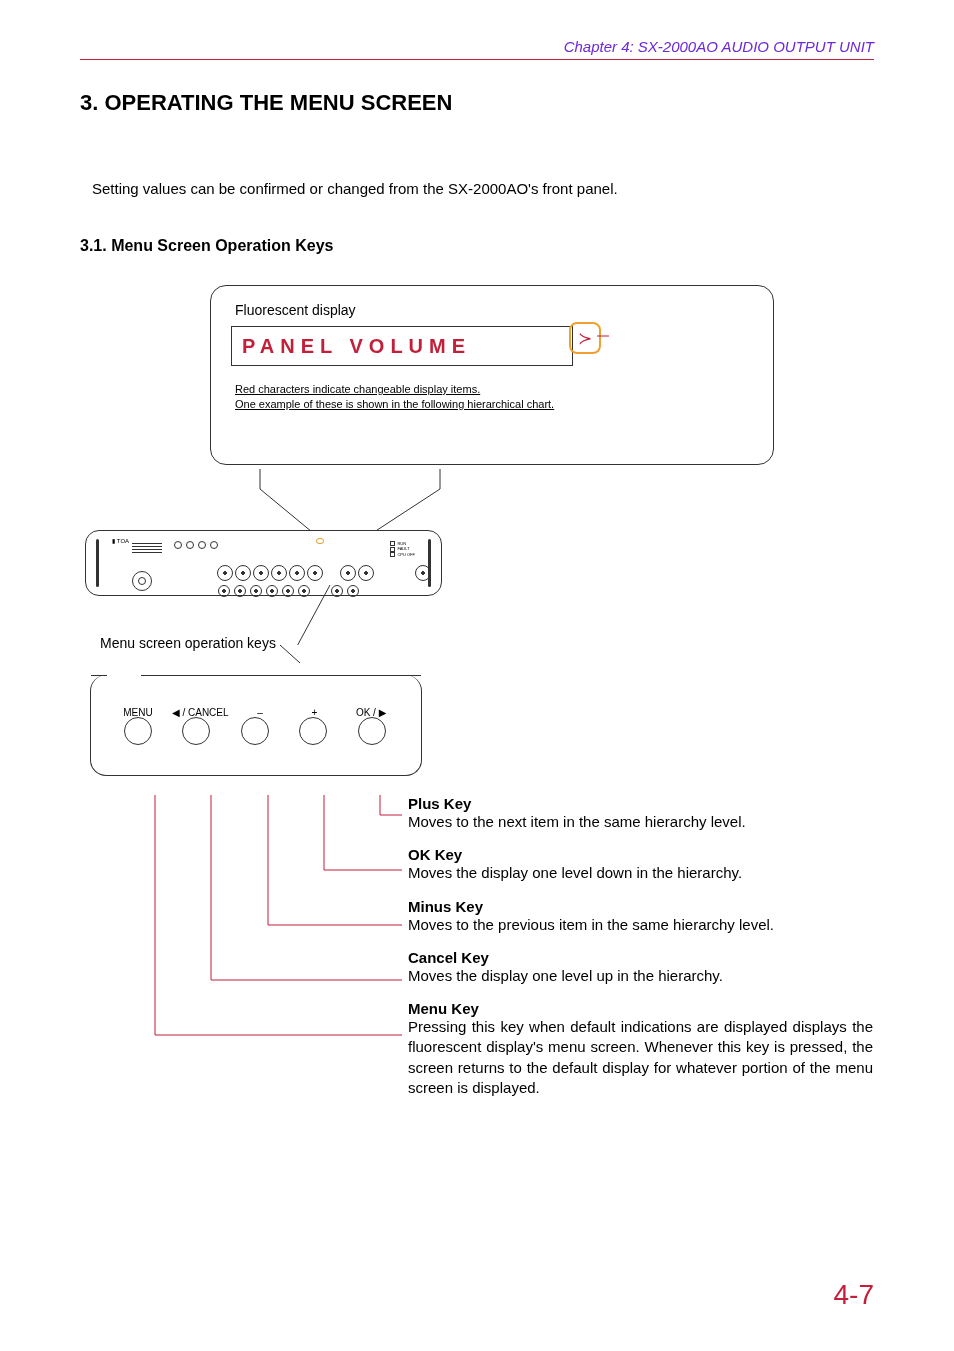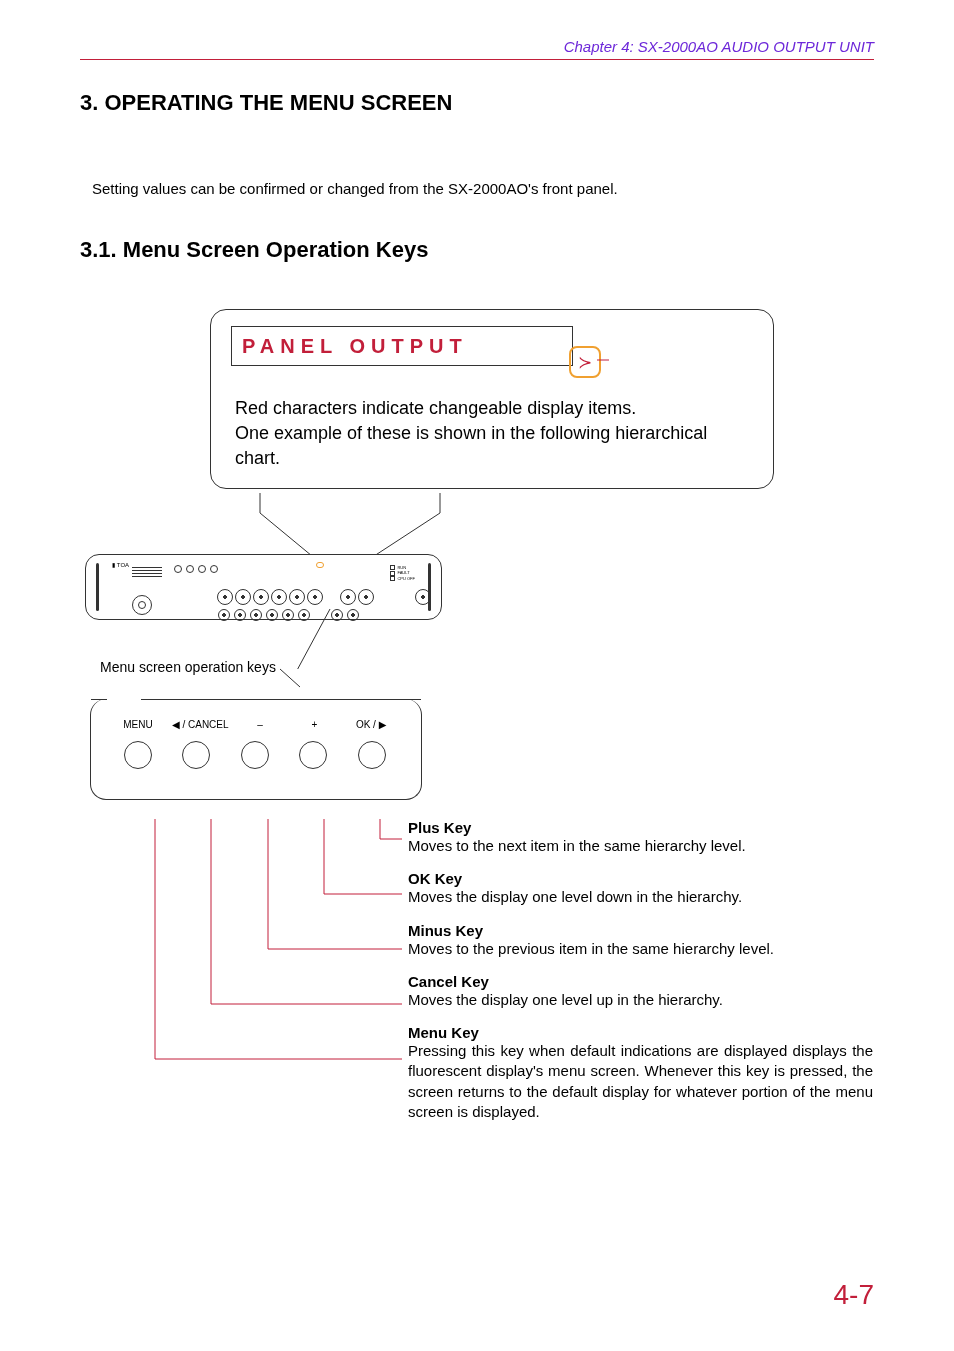--- a/index.html
+++ b/index.html
@@ -2,31 +2,31 @@
 <html><head>
 <meta charset="utf-8">
 <style>
   html,body{margin:0;padding:0;background:#fff;}
   body{width:954px;height:1351px;font-family:Arial,Helvetica,sans-serif;color:#000;position:relative;}
   .page{padding:38px 80px 0 80px;position:relative;height:100%;box-sizing:border-box;}
   .chapter-line{color:#6d28d9;font-style:italic;font-size:15px;text-align:right;margin-bottom:4px;}
   .rule{border-top:1.5px solid #c21f3a;margin-bottom:30px;}
   .h1{font-weight:bold;font-size:22px;margin:0 0 64px 0;}
   .intro{font-size:15px;margin:0 0 40px 12px;}
-  .h2{font-weight:bold;font-size:22px;margin:0 0 46px 0;}
+  .h2{font-weight:bold;font-size:16px;margin:0 0 30px 0;}
   .pagenum{position:absolute;right:80px;bottom:40px;font-size:28px;color:#c21f3a;font-family:Arial,Helvetica,sans-serif;}
 
   .diagram1{position:relative;margin-left:130px;height:200px;}
   .dbox{position:absolute;left:0;top:0;width:564px;height:180px;border:1px solid #333;border-radius:16px;padding:16px 20px;box-sizing:border-box;}
   .fl-label{font-size:14px;margin:0 0 8px 4px;}
   .vfd{border:1px solid #333;height:38px;display:flex;align-items:center;padding:0 10px;width:320px;}
   .vfd-text{color:#c21f3a;font-family:"Arial Black",Arial,sans-serif;font-weight:900;font-size:20px;letter-spacing:6px;}
   .submark{position:absolute;left:358px;top:36px;width:28px;height:28px;border:2px solid #f0a030;border-radius:8px;display:flex;align-items:center;justify-content:center;color:#c21f3a;font-family:"Arial Black",Arial,sans-serif;font-size:17px;}
   .sub-note{position:absolute;left:400px;top:32px;font-size:14px;line-height:1.35;width:180px;}
-  .red-note{font-size:18px;line-height:1.4;margin:30px 0 0 4px;}
+  .red-note{font-size:11px;line-height:1.4;margin:16px 0 0 4px;text-decoration:underline;}
 
   
   .lead-svg{position:absolute;left:0;top:0;pointer-events:none;}
   .lead-line{stroke:#333;stroke-width:1;fill:none;}
 
   .device-area{position:relative;height:110px;margin-left:5px;}
   .device{position:absolute;left:0;top:45px;width:355px;height:64px;border:1px solid #333;border-radius:14px;background:#fff;}
   .device .slot{position:absolute;left:10px;top:8px;width:3px;height:48px;background:#333;border-radius:2px;}
   .device .slot.r{left:auto;right:10px;}
   .device .brand{position:absolute;left:26px;top:6px;font-size:6px;}
@@ -45,21 +45,21 @@
   .device .status .dot{display:inline-block;width:3px;height:3px;border:1px solid #333;margin-right:2px;vertical-align:middle;}
 
   .keys-area{position:relative;height:160px;margin-top:40px;}
   .keys-lbl{font-size:14px;position:absolute;left:20px;top:0;}
   .kbox{position:absolute;left:10px;top:40px;width:330px;height:100px;border:1px solid #333;border-radius:16px;border-top:none;}
   .kbox::before{content:"";position:absolute;left:0;top:0;width:16px;height:1px;background:#333;}
   .kbox::after{content:"";position:absolute;right:0;top:0;width:280px;height:1px;background:#333;}
   .keys-lead{stroke:#333;stroke-width:1;fill:none;}
   .kbox .krow{position:absolute;left:20px;top:42px;}
   .kbox .kbtn{display:inline-block;width:26px;height:26px;border:1.5px solid #333;border-radius:14px;margin:0 13px;}
-  .kbox .klabels{position:absolute;left:20px;top:20px;font-size:10px;}
+  .kbox .klabels{position:absolute;left:20px;top:32px;font-size:10px;}
   .kbox .klabels span{display:inline-block;text-align:center;}
 
   .desc-area{position:relative;margin-top:0;}
   .desc-svg{position:absolute;left:0;top:0;pointer-events:none;}
   .desc-line{stroke:#c21f3a;stroke-width:1;fill:none;}
   .defs{margin-left:328px;}
   .def{margin-bottom:14px;}
   .def-title{font-weight:bold;font-size:15px;}
   .def-body{font-size:15px;line-height:1.35;}
   .def-body.just{text-align:justify;}
@@ -71,22 +71,23 @@
 <div class="page">
   <div class="chapter-line">Chapter 4:  SX-2000AO AUDIO OUTPUT UNIT</div>
   <div class="rule"></div>
 
   <h1 class="h1">3. OPERATING THE MENU SCREEN</h1>
   <p class="intro">Setting values can be confirmed or changed from the SX-2000AO's front panel.</p>
   <h2 class="h2">3.1. Menu Screen Operation Keys</h2>
 
   <div class="diagram1">
     <div class="dbox">
+      <div class="fl-label">Fluorescent display</div>
       <div class="vfd">
-        <span class="vfd-text">PANEL OUTPUT</span>
+        <span class="vfd-text">PANEL VOLUME</span>
       </div>
       <div class="submark">≻</div>
       <svg class="lead-svg" width="564" height="180">
           <line class="sub-line" x1="386" y1="50" x2="398" y2="50"></line>
         </svg>
       <div class="red-note">
         <div>Red characters indicate changeable display items.</div>
         <div>One example of these is shown in the following hierarchical chart.</div>
       </div>
     </div>

